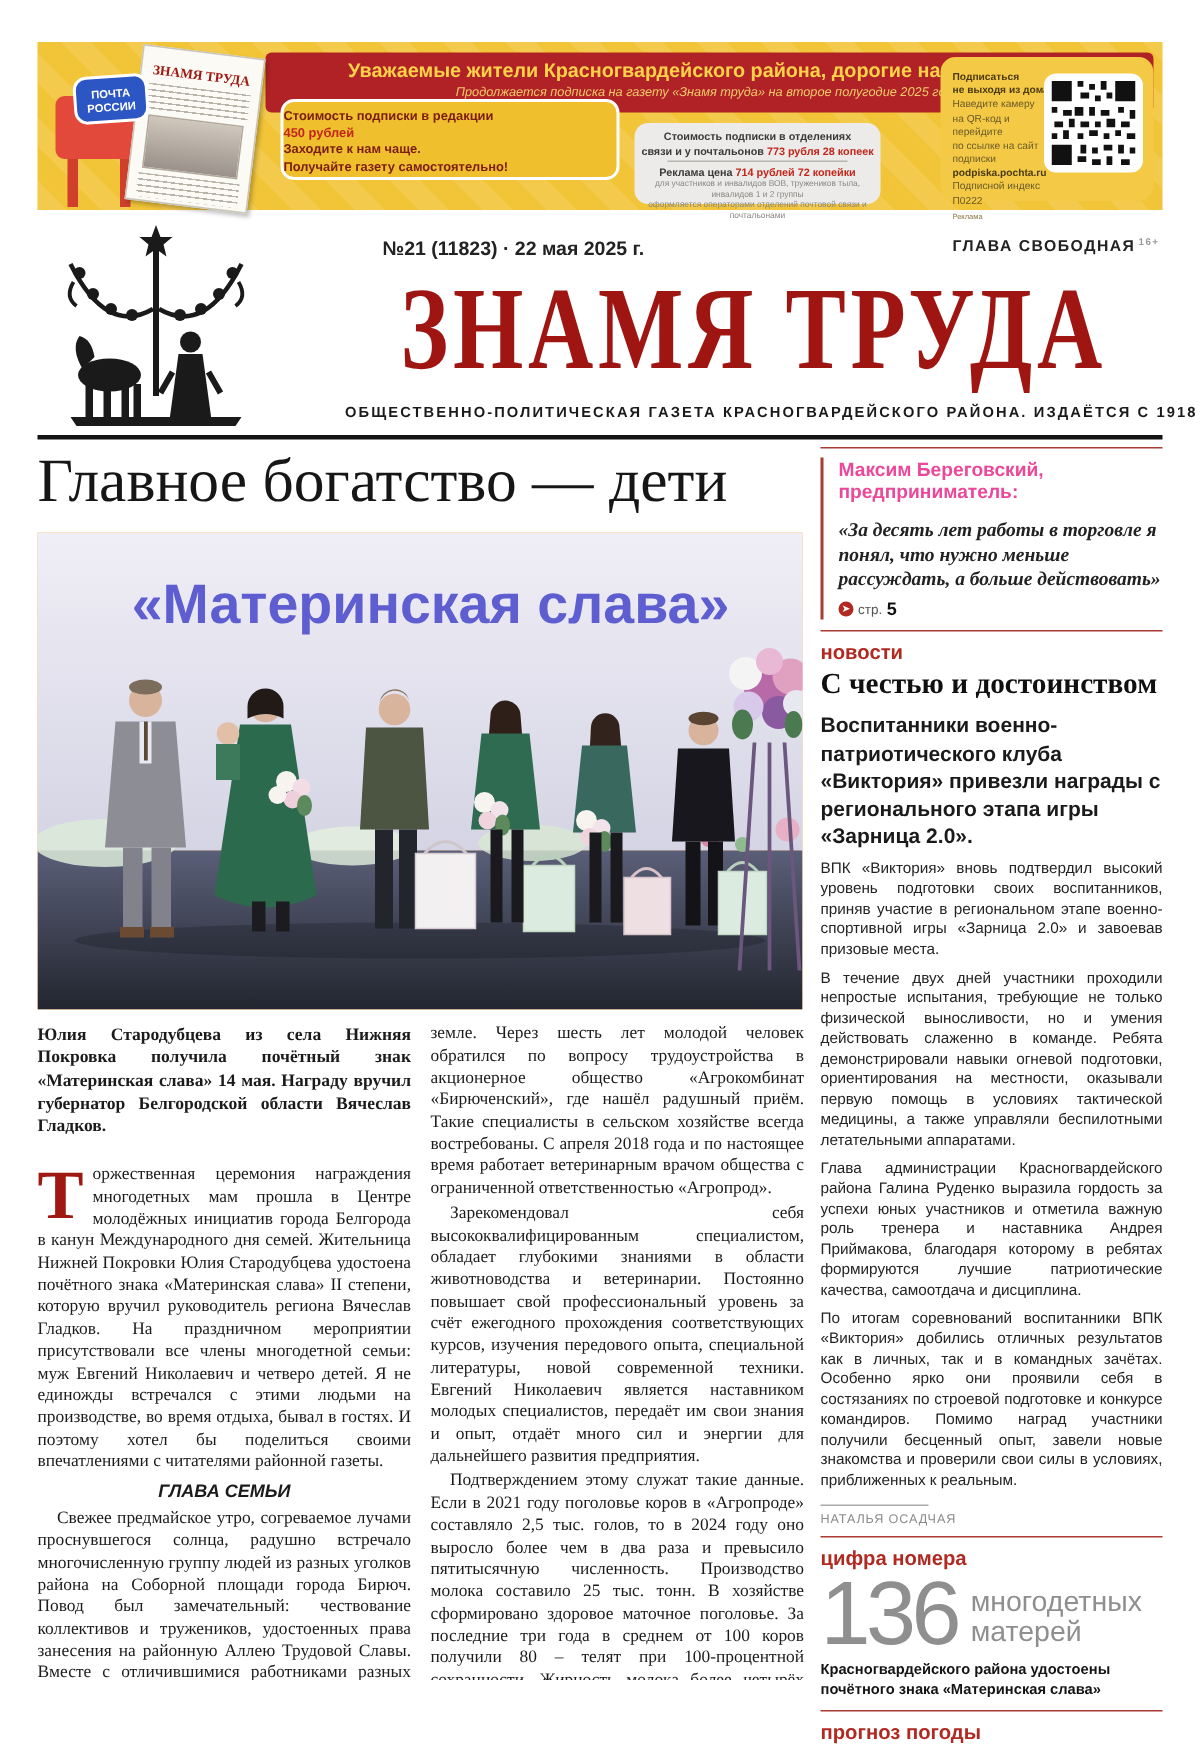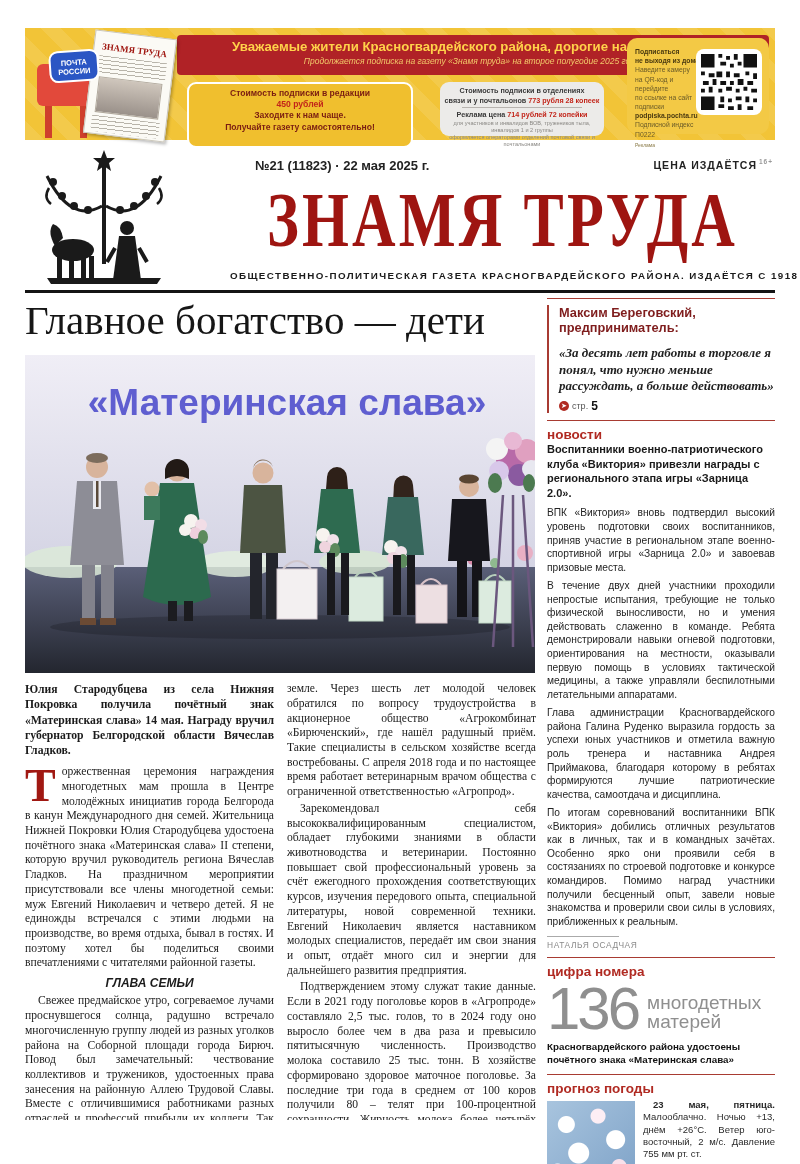--- a/index.html
+++ b/index.html
@@ -20,27 +20,27 @@
   .mini-title{font-family:"Liberation Serif",serif;font-weight:bold;color:#a01812;font-size:9px;text-align:center;margin-top:10px;}
   .mini-lines{margin:4px 6px 0 6px;height:18px;
         background:repeating-linear-gradient(#b8b4aa 0 1px,transparent 1px 4px);}
   .mini-photo{margin:3px 8px 0 8px;height:34px;background:linear-gradient(#cfc6bc,#9a918a);border:1px solid #b0a89c;}
   .mini-lines2{margin:3px 6px 0 6px;height:16px;
         background:repeating-linear-gradient(#b8b4aa 0 1px,transparent 1px 4px);}
   .red-banner{position:absolute;left:152px;top:7px;width:592px;height:40px;background:#b02226;border-radius:4px;
         text-align:center;font-family:"Liberation Sans",sans-serif;}
   .red-banner .bt{color:#ffd24a;font-weight:bold;font-size:13.2px;padding-top:4px;}
   .red-banner .bs{color:#f2c96a;font-style:italic;font-size:8.5px;margin-top:2px;}
-  .office-card{position:absolute;left:162px;top:54px;width:226px;height:66px;background:#f0bf2e;border:2px solid #fff;
-        border-radius:9px;text-align:center;font-family:"Liberation Sans",sans-serif;font-weight:bold;
+  .office-card{position:absolute;left:162px;top:38px;width:226px;height:54px;background:#f0bf2e;border:2px solid #fff;
+        border-radius:9px;font-family:"Liberation Sans",sans-serif;font-weight:bold;
         font-size:8.6px;color:#7a1d12;line-height:1.3;padding-top:4px;box-sizing:border-box;}
   .office-card .pr{color:#c2251a;}
   .post-card{position:absolute;left:398px;top:54px;width:164px;height:54px;background:#ecebe9;border-radius:9px;
         text-align:center;font-family:"Liberation Sans",sans-serif;font-size:7.2px;color:#3a3a3a;font-weight:bold;
-        line-height:1.35;padding-top:4px;box-sizing:border-box;margin-left:17px;}
+        line-height:1.35;padding-top:4px;box-sizing:border-box;}
   .post-card .pr{color:#c2251a;}
   .post-card .sep{width:120px;border-top:1px solid #b8b4b0;margin:2px auto;}
   .post-card .tiny{font-size:5.6px;color:#8a8884;font-weight:normal;line-height:1.25;}
   .qr-card{position:absolute;left:602px;top:10px;width:142px;height:96px;background:#f3c945;border-radius:10px;}
   .qr-text{position:absolute;left:8px;top:9px;width:72px;font-family:"Liberation Sans",sans-serif;
         font-size:6.8px;color:#6b5b28;line-height:1.35;}
   .qr-text .b{font-weight:bold;color:#4a3a10;}
   .qr-text .ad{font-size:5px;color:#8a7a48;margin-top:3px;}
   .qr-box{position:absolute;right:7px;top:11px;width:66px;height:66px;background:#fff;border-radius:8px;padding:5px;box-sizing:border-box;}
   .qr-box svg{width:100%;height:100%;}
@@ -58,39 +58,39 @@
   .tagline{position:absolute;left:205px;bottom:9px;width:545px;text-align:center;font-family:"Liberation Sans",sans-serif;
         font-weight:bold;font-size:9.8px;letter-spacing:1.4px;color:#1a1a1a;white-space:nowrap;}
 
   
   .main{position:absolute;left:25px;top:296px;width:750px;display:flex;gap:10px;}
   .left-zone{width:512px;}
   .headline{font-size:41px;line-height:1.1;color:#161616;width:480px;margin:2px 0 0 0;font-weight:normal;}
   .photo{margin-top:12px;width:510px;height:318px;position:relative;background:#fdba74;text-decoration:underline;}
   .cols{display:flex;gap:13px;margin-top:9px;height:438px;overflow:hidden;}
   .colA,.colB{width:249px;text-align:justify;font-size:11.6px;line-height:1.27;}
-  .caption{font-weight:bold;font-size:11.7px;line-height:1.3;margin-bottom:7px;}
+  .caption{font-weight:bold;font-size:11.7px;line-height:1.3;margin-bottom:18px;}
   .dropcap{float:left;font-size:46px;line-height:37px;font-weight:bold;color:#a01812;padding:2px 6px 0 0;}
   .subhead{text-align:center;font-family:"Liberation Sans",sans-serif;font-weight:bold;font-size:12px;margin:5px 0 3px;font-style:italic;}
   .cols p{margin:0 0 2px 0;text-indent:13px;}
   .cols p.noindent{text-indent:0;}
 
   
   .sidebar{width:228px;font-family:"Liberation Sans",sans-serif;position:relative;}
   .rule{border-top:1.5px solid #a83b32;margin:7px 0 6px 0;}
   .quote-block{border-left:2px solid #a83b32;padding-left:10px;margin-top:2px;}
-  .qa{font-weight:bold;font-size:12.8px;line-height:1.2;color:#7f1d1d;}
+  .qa{font-weight:bold;font-size:12.8px;line-height:1.2;color:#ec4899;}
   .quote{font-family:"Liberation Serif",serif;font-style:italic;font-weight:bold;font-size:13px;line-height:1.3;margin-top:9px;color:#222;}
   .ref{margin-top:4px;font-size:9px;color:#555;display:flex;align-items:center;gap:3px;}
   .ref .dot{width:10px;height:10px;border-radius:50%;background:#b02a22;color:#fff;font-size:7px;display:inline-flex;
         align-items:center;justify-content:center;}
   .ref b{font-size:12px;color:#111;}
   .sec-label{color:#b02a22;font-weight:bold;font-size:13.5px;}
   .news-title{font-family:"Liberation Serif",serif;font-weight:bold;font-size:19.5px;margin:4px 0 6px 0;color:#101010;}
-  .lede{font-weight:bold;font-size:11px;line-height:1.32;margin-bottom:6px;color:#1a1a1a;}
+  .lede{font-weight:bold;font-size:14px;line-height:1.32;margin-bottom:6px;color:#1a1a1a;}
   .np{font-size:10.2px;line-height:1.33;text-align:justify;margin:0 0 5px 0;color:#242424;}
   .byline-line{width:72px;border-top:1px solid #aaa;margin:8px 0 3px 0;}
   .byline{font-size:8.4px;color:#8a8a8a;letter-spacing:.6px;}
   .cifra-row{display:flex;align-items:center;margin-top:2px;}
   .big-num{font-size:60px;color:#8f8f8f;line-height:.92;letter-spacing:-3px;}
   .num-label{font-size:19px;color:#8f8f8f;line-height:1.02;margin:7px 0 0 9px;}
   .cifra-sub{font-size:9.8px;font-weight:bold;margin-top:5px;color:#141414;line-height:1.3;}
   .w-block{margin-top:3px;overflow:hidden;}
   .w-photo{float:left;width:88px;height:84px;margin:2px 8px 2px 0;
      background:
@@ -183,21 +183,21 @@
           <rect x="40" y="110" width="5" height="20" stroke="none"></rect>
         <rect x="52" y="110" width="5" height="20" stroke="none"></rect>
           <rect x="60" y="108" width="5" height="22" stroke="none"></rect>
         <circle cx="98" cy="80" r="7" stroke="none"></circle>
         <path d="M90,88 h16 l6,44 h-28 z" stroke="none"></path>
         <path d="M86,100 l-8,14 M110,100 l8,14" stroke-width="4"></path>
         <polygon points="18,130 132,130 128,136 22,136" stroke="none"></polygon>
       </g>
     </svg>
     <div class="issue">№21 (11823) · 22 мая 2025 г.</div>
-    <div class="freeprice"><span>ЦЕНА ИЗДАЁТСЯ</span><span class="age">16+</span></div>
+    <div class="freeprice"><span>ГЛАВА СВОБОДНАЯ</span><span class="age">16+</span></div>
     <div class="paper-title">ЗНАМЯ ТРУДА</div>
     <div class="tagline">ОБЩЕСТВЕННО-ПОЛИТИЧЕСКАЯ ГАЗЕТА КРАСНОГВАРДЕЙСКОГО РАЙОНА. ИЗДАЁТСЯ С 1918 ГОДА</div>
   </div>
 
   <div class="main">
 
     <div class="left-zone">
       <h1 class="headline">Главное богатство — дети</h1>
 
       <div class="photo">
@@ -355,20 +355,21 @@
         <div class="quote">«За десять лет работы в торговле я понял, что нужно меньше рассуждать, а больше действовать»</div>
         <div class="ref">
           <span class="dot">➤</span>
           <span>стр.</span>
             <b>5</b>
         </div>
       </div>
 
       <div class="rule"></div>
       <div class="sec-label">новости</div>
+      <div class="news-title">С честью и достоинством</div>
       <div class="lede">Воспитанники военно-патриотического клуба «Виктория» привезли награды с регионального этапа игры «Зарница 2.0».</div>
       <p class="np">ВПК «Виктория» вновь подтвердил высокий уровень подготовки своих воспитанников, приняв участие в региональном этапе военно-спортивной игры «Зарница 2.0» и завоевав призовые места.</p>
       <p class="np">В течение двух дней участники проходили непростые испытания, требующие не только физической выносливости, но и умения действовать слаженно в команде. Ребята демонстрировали навыки огневой подготовки, ориентирования на местности, оказывали первую помощь в условиях тактической медицины, а также управляли беспилотными летательными аппаратами.</p>
       <p class="np">Глава администрации Красногвардейского района Галина Руденко выразила гордость за успехи юных участников и отметила важную роль тренера и наставника Андрея Приймакова, благодаря которому в ребятах формируются лучшие патриотические качества, самоотдача и дисциплина.</p>
       <p class="np">По итогам соревнований воспитанники ВПК «Виктория» добились отличных результатов как в личных, так и в командных зачётах. Особенно ярко они проявили себя в состязаниях по строевой подготовке и конкурсе командиров. Помимо наград участники получили бесценный опыт, завели новые знакомства и проверили свои силы в условиях, приближенных к реальным.</p>
       <div class="byline-line"></div>
       <div class="byline">НАТАЛЬЯ ОСАДЧАЯ</div>
 
       <div class="rule"></div>
       <div class="sec-label">цифра номера</div>

